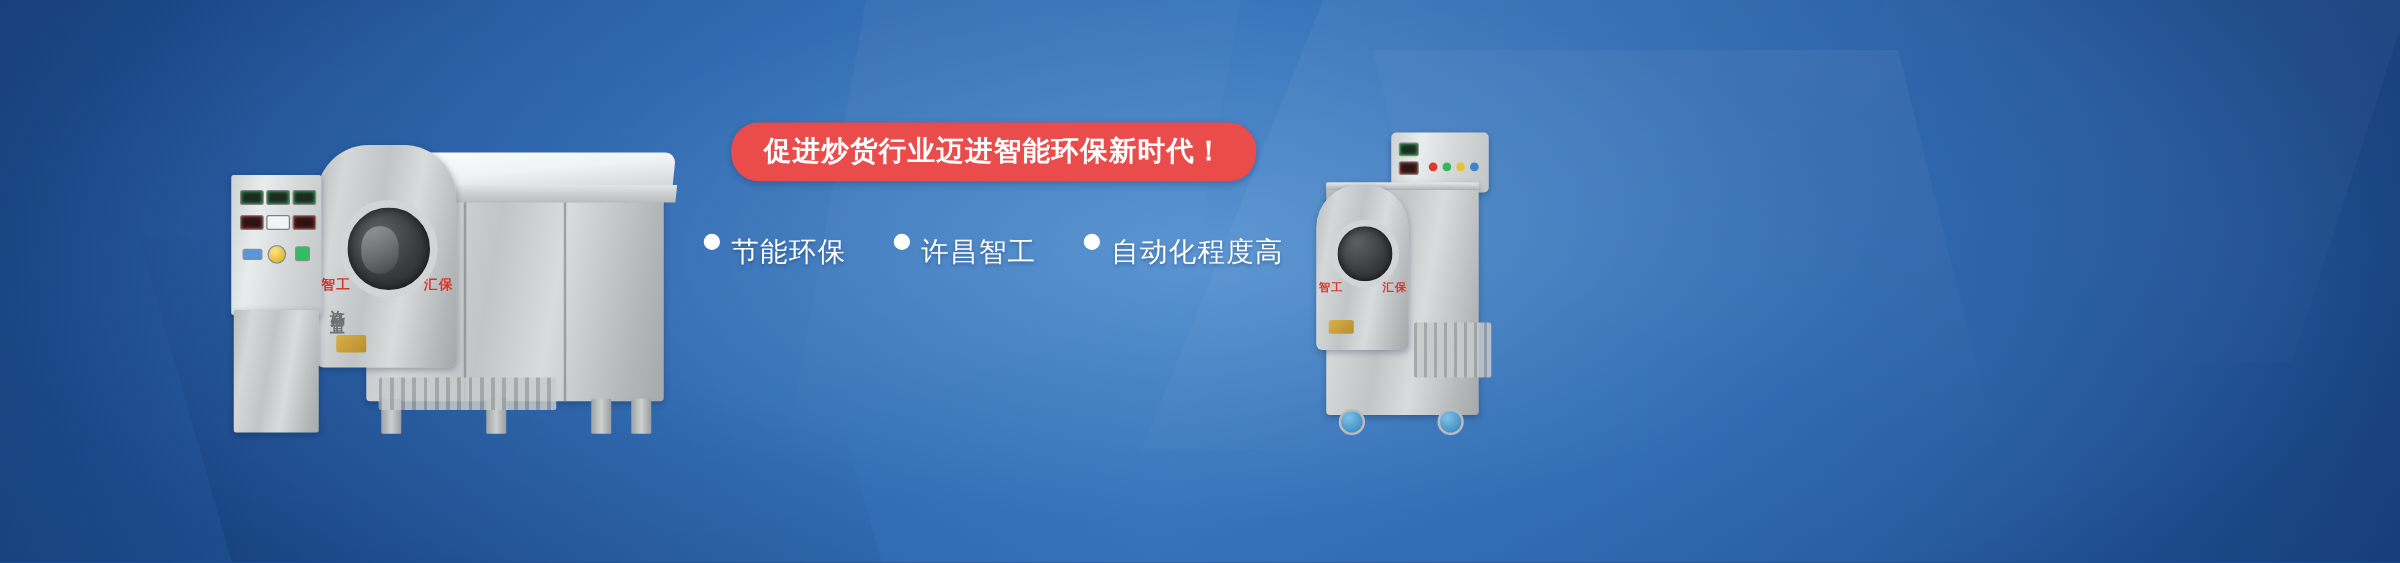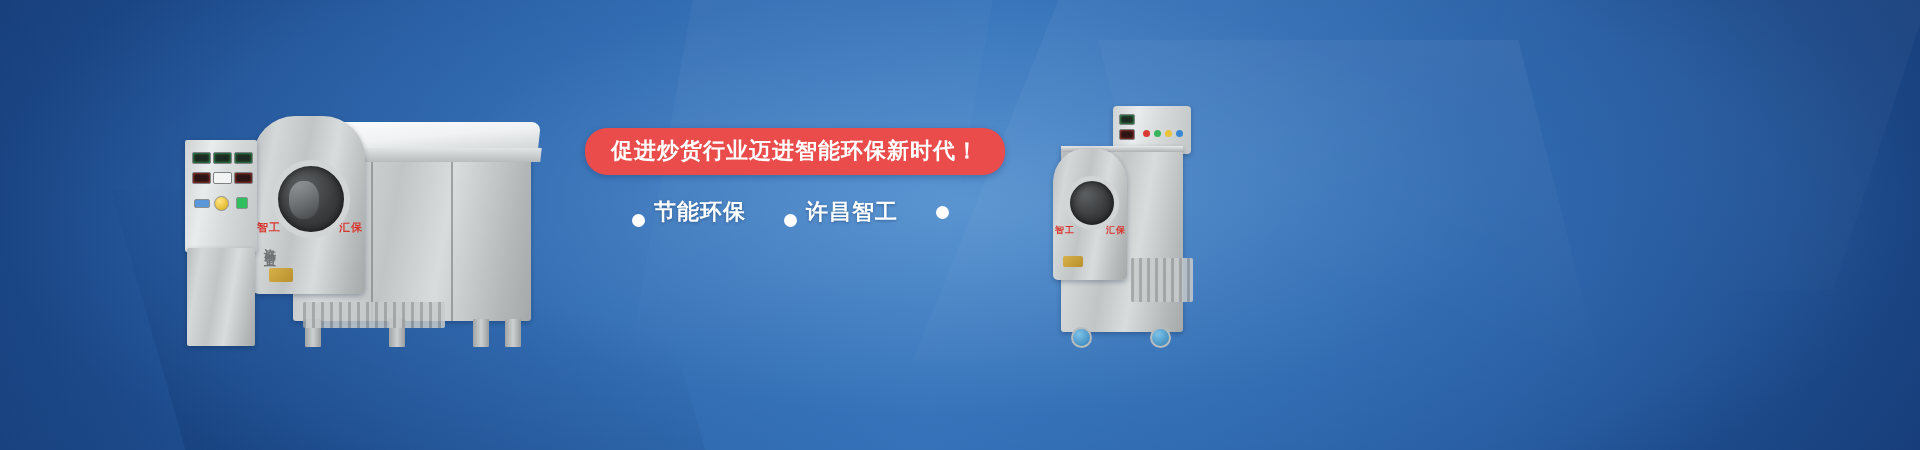--- a/index.html
+++ b/index.html
@@ -24,28 +24,28 @@
   .vign{position:absolute;inset:0;background:radial-gradient(ellipse 82% 130% at 50% 50%, rgba(0,0,0,0) 52%, rgba(8,34,78,0.42) 100%);pointer-events:none;}
 
   
   .copy{position:absolute;left:560px;top:96px;width:470px;text-align:center;z-index:40;}
   .headline{
     font-size:48px;font-weight:bold;color:#ffffff;letter-spacing:2px;
     font-style:italic;line-height:1.1;white-space:nowrap;
     text-shadow: 3px 3px 0 rgba(18,52,104,0.55), 0 2px 6px rgba(10,35,80,0.45);
   }
   .headline .gap{display:inline-block;width:22px;}
-  .badge-wrap{margin-top:32px;display:flex;justify-content:center;}
+  .badge-wrap{margin-top:2px;display:flex;justify-content:center;}
   .badge{
     background:#ea4b4b;border-radius:22px;padding:8px 26px 9px 26px;
     color:#fff;font-size:22px;font-weight:bold;letter-spacing:1px;white-space:nowrap;
     box-shadow:0 2px 6px rgba(12,40,88,0.30);
   }
   .bullets{margin-top:22px;display:flex;justify-content:center;align-items:center;gap:38px;white-space:nowrap;}
-  .bullet{display:flex;align-items:flex-end;color:#fff;font-size:22px;font-weight:bold;letter-spacing:1px;text-shadow:0 1px 3px rgba(10,35,80,0.4);}
+  .bullet{display:flex;align-items:flex-start;color:#fff;font-size:22px;font-weight:normal;letter-spacing:1px;text-shadow:0 1px 3px rgba(10,35,80,0.4);margin-top:20px;}
   .dot{display:inline-block;width:13px;height:13px;border-radius:50%;background:#fff;margin-right:9px;}
 
   
   .machine{position:absolute;z-index:20;}
   .m-left{left:175px;top:88px;width:390px;height:270px;}
   .m-right{left:1035px;top:92px;width:210px;height:265px;}
 
   .steel     {background:linear-gradient(100deg,#b9bcbd 0%,#d5d8d9 18%,#c2c5c6 42%,#d9dcdd 62%,#b4b7b8 88%,#a6a9aa 100%);}
   .steel-lt  {background:linear-gradient(100deg,#cfd2d3 0%,#e9ecec 30%,#d6d9da 60%,#c3c6c7 100%);}
   .shadow-sm {box-shadow:0 2px 5px rgba(10,30,60,0.30);}
@@ -180,18 +180,19 @@
       <div class="bullet">
         <span class="dot"></span>
         <span>节能环保</span>
       </div>
       <div class="bullet">
         <span class="dot"></span>
         <span>许昌智工</span>
       </div>
       <div class="bullet">
         <span class="dot"></span>
+        <span>自动化程度高</span>
       </div>
     </div>
   </div>
 
   <div class="vign"></div>
 </div>
 
 </body></html>

